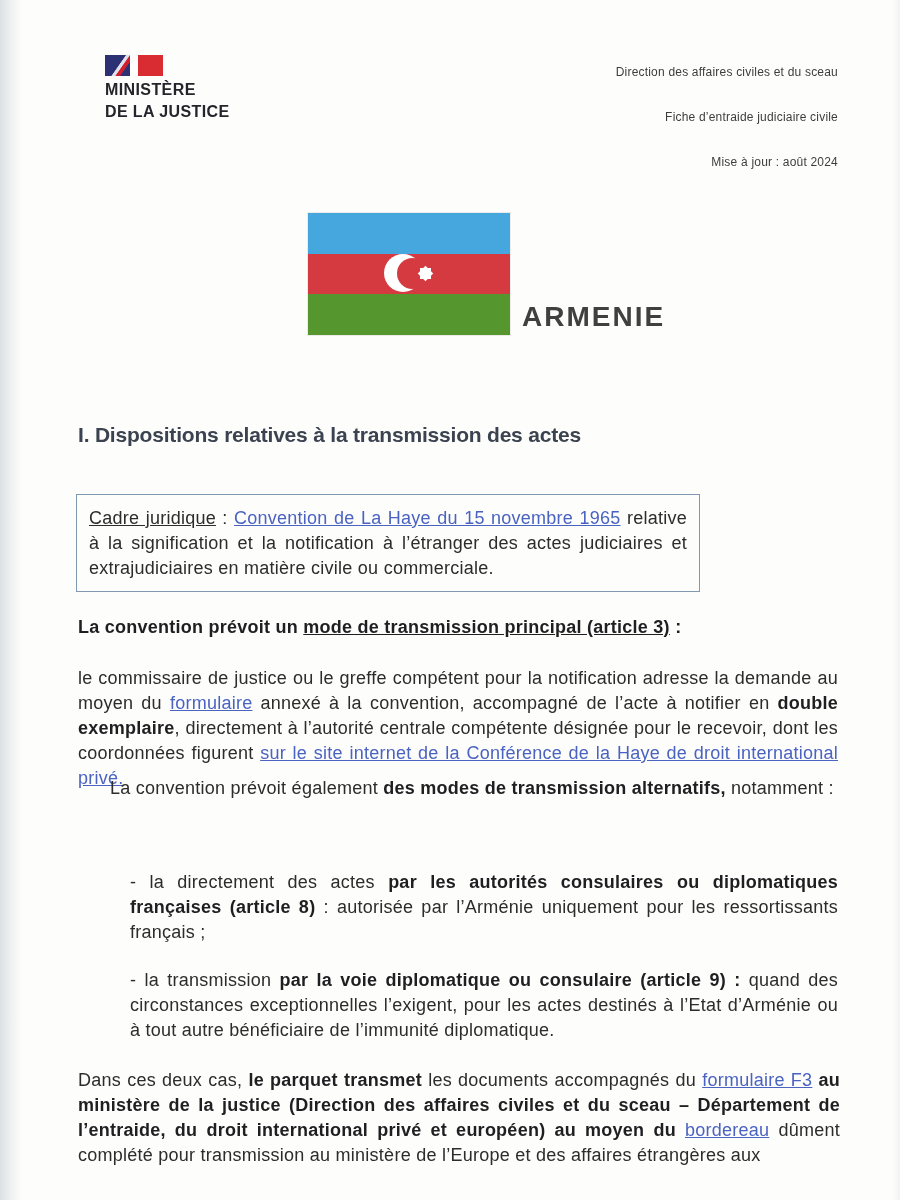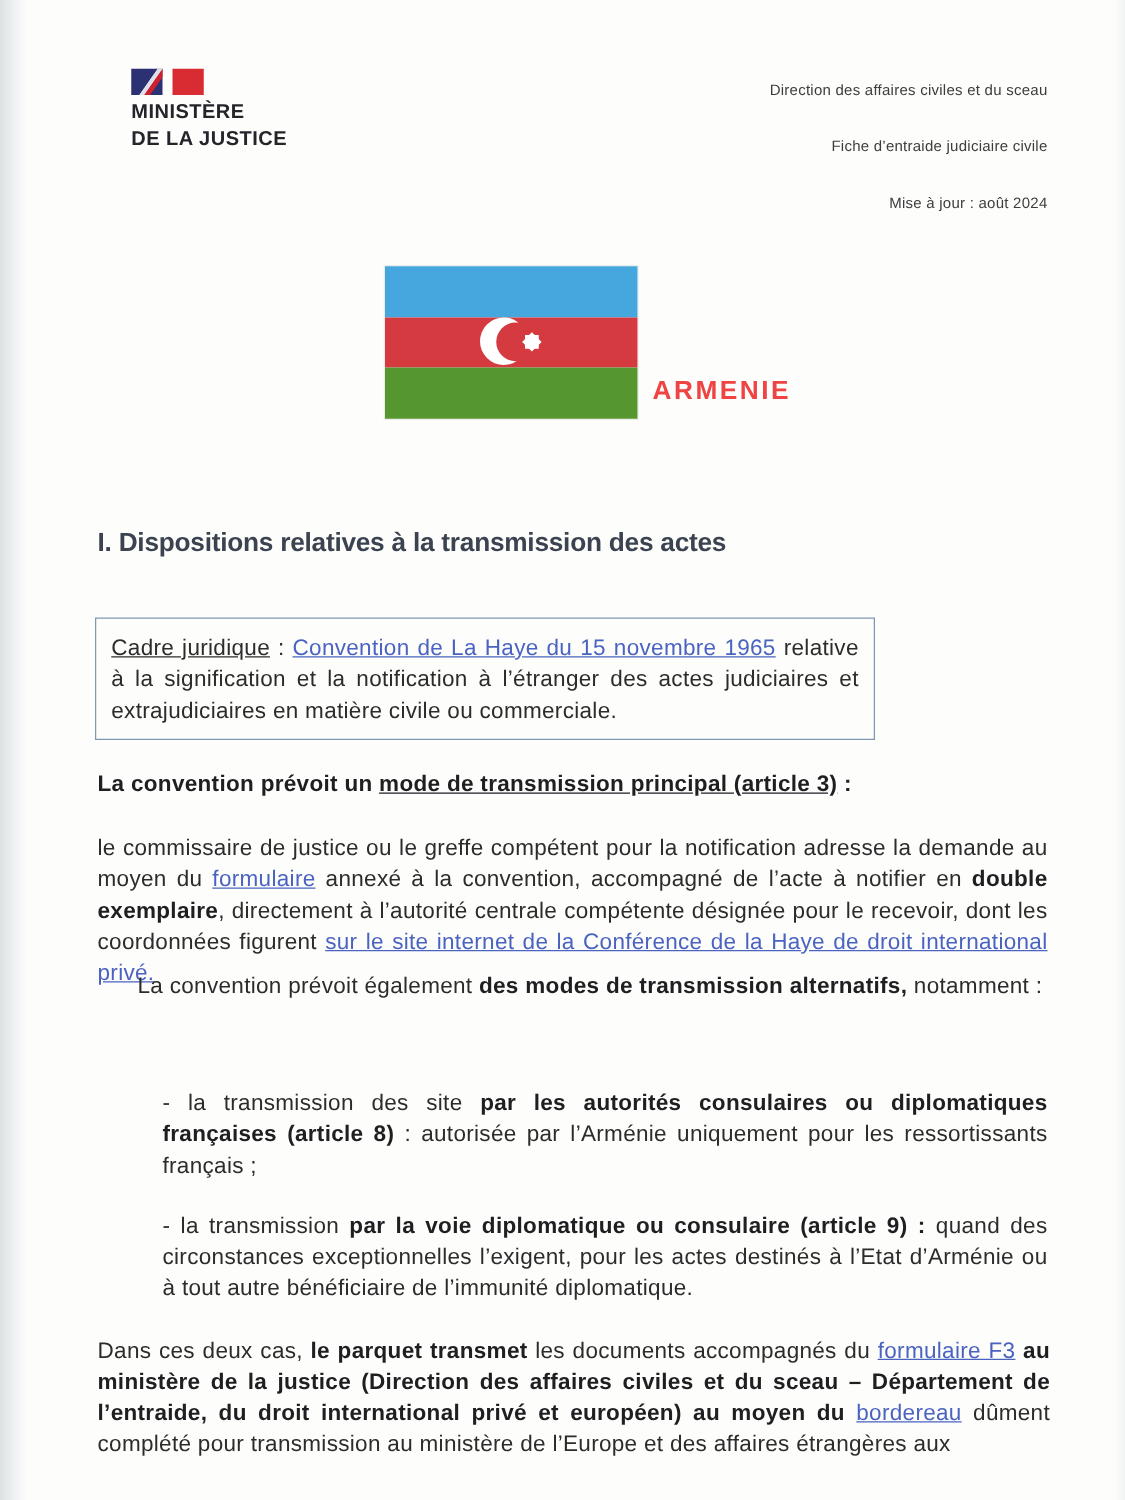--- a/index.html
+++ b/index.html
@@ -60,21 +60,21 @@
   .crescent-inner {
     position:absolute; left:89px; top:44.5px; width:31px; height:31px;
     border-radius:50%;
   }
   .star {
     position:absolute; left:112px; top:54.5px; width:11px; height:11px; background:#ffffff;
   }
   .star.r45 { transform:rotate(45deg); }
   .country-label {
     position:absolute; left:522px; top:301px;
-    font-size:21px; font-weight:bold; letter-spacing:2px; color:#ef4444;
+    font-size:28px; font-weight:bold; letter-spacing:2px; color:#404040;
   }
 
   
   .section-title {
     position:absolute; left:78px; top:423px;
     font-size:21px; font-weight:bold; color:#3b4350; letter-spacing:-0.2px;
   }
   .body-text {
     font-size:18px; line-height:25px; letter-spacing:0.25px;
     text-align:justify; color:#2c2c2c;
@@ -134,20 +134,20 @@
     <div class="section-title">I. Dispositions relatives à la transmission des actes</div>
 
     <div class="legal-box body-text"><span class="u b" style="font-weight:normal;color:#2c2c2c">Cadre juridique</span><span> : </span><a class="link">Convention de La Haye du 15 novembre 1965</a><span> relative à la signification et la notification à l’étranger des actes judiciaires et extrajudiciaires en matière civile ou commerciale.</span></div>
 
     <div class="p-lead body-text"><span>La convention prévoit un </span><span class="u">mode de transmission principal (article 3)</span><span> :</span></div>
 
     <div class="p1 body-text"><span>le commissaire de justice ou le greffe compétent pour la notification adresse la demande au moyen du </span><a class="link">formulaire</a><span> annexé à la convention, accompagné de l’acte à notifier en </span><span class="b">double exemplaire</span><span>, directement à l’autorité centrale compétente désignée pour le recevoir, dont les coordonnées figurent </span><a class="link">sur le site internet de la Conférence de la Haye de droit international privé.</a></div>
 
     <div class="p2 body-text"><span>La convention prévoit également </span><span class="b">des modes de transmission alternatifs,</span><span> notamment :</span></div>
 
-    <div class="bullet1 body-text"><span>- la transmission des site </span><span class="b">par les autorités consulaires ou diplomatiques françaises (article 8)</span><span> : autorisée par l’Arménie uniquement pour les ressortissants français ;</span></div>
+    <div class="bullet1 body-text"><span>- la directement des actes </span><span class="b">par les autorités consulaires ou diplomatiques françaises (article 8)</span><span> : autorisée par l’Arménie uniquement pour les ressortissants français ;</span></div>
 
     <div class="bullet2 body-text"><span>- la transmission </span><span class="b">par la voie diplomatique ou consulaire (article 9) :</span><span> quand des circonstances exceptionnelles l’exigent, pour les actes destinés à l’Etat d’Arménie ou à tout autre bénéficiaire de l’immunité diplomatique.</span></div>
 
     <div class="p-final body-text"><span>Dans ces deux cas, </span><span class="b">le parquet transmet</span><span> les documents accompagnés du </span><a class="link">formulaire F3</a><span class="b"> au ministère de la justice (Direction des affaires civiles et du sceau – Département de l’entraide, du droit international privé et européen) au moyen du </span><a class="link">bordereau</a><span> dûment complété pour transmission au ministère de l’Europe et des affaires étrangères aux</span></div>
 
   </div>
 </div>
 
 </body></html>

